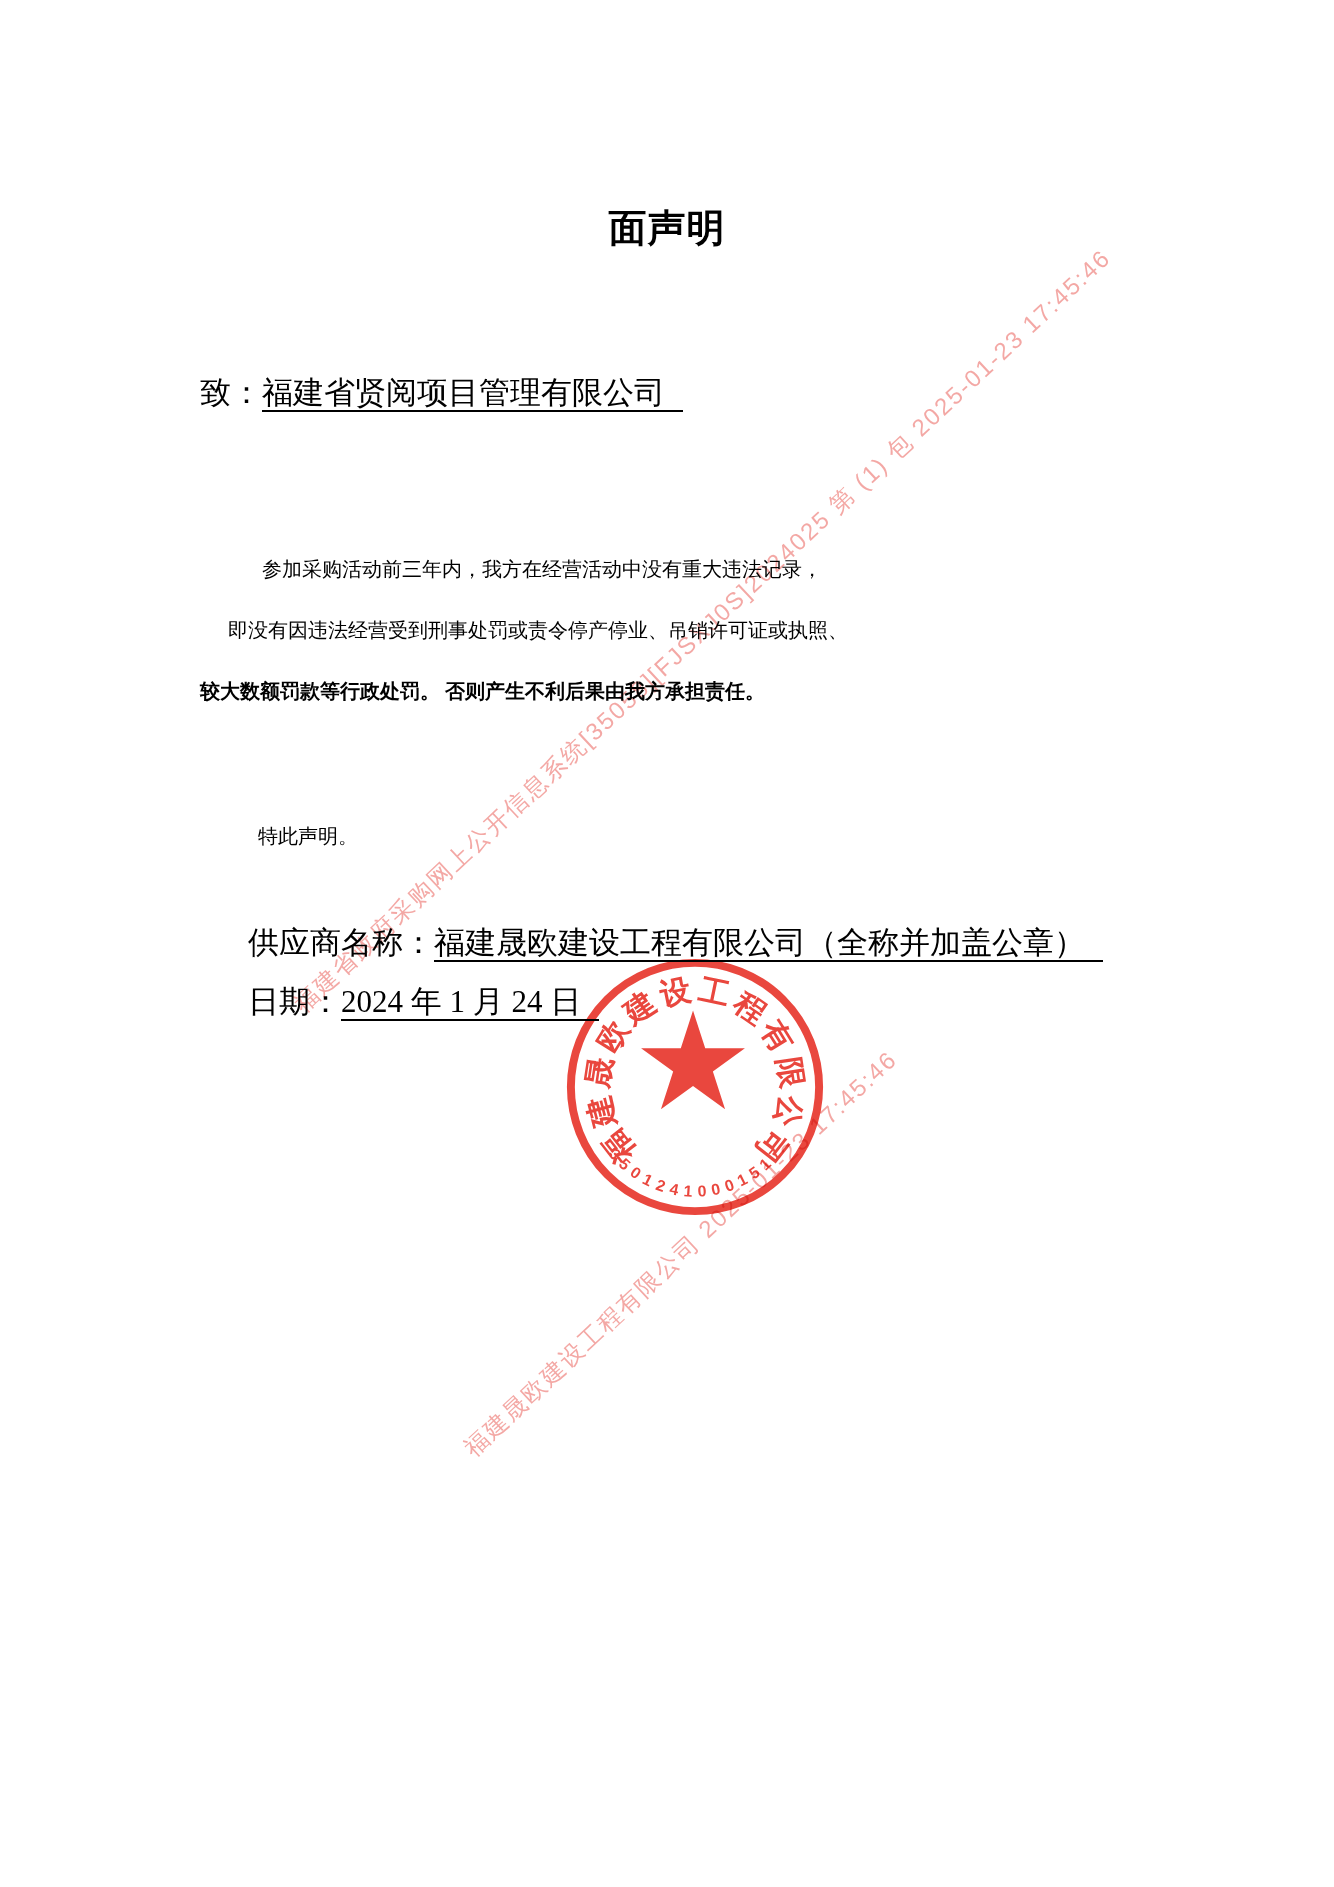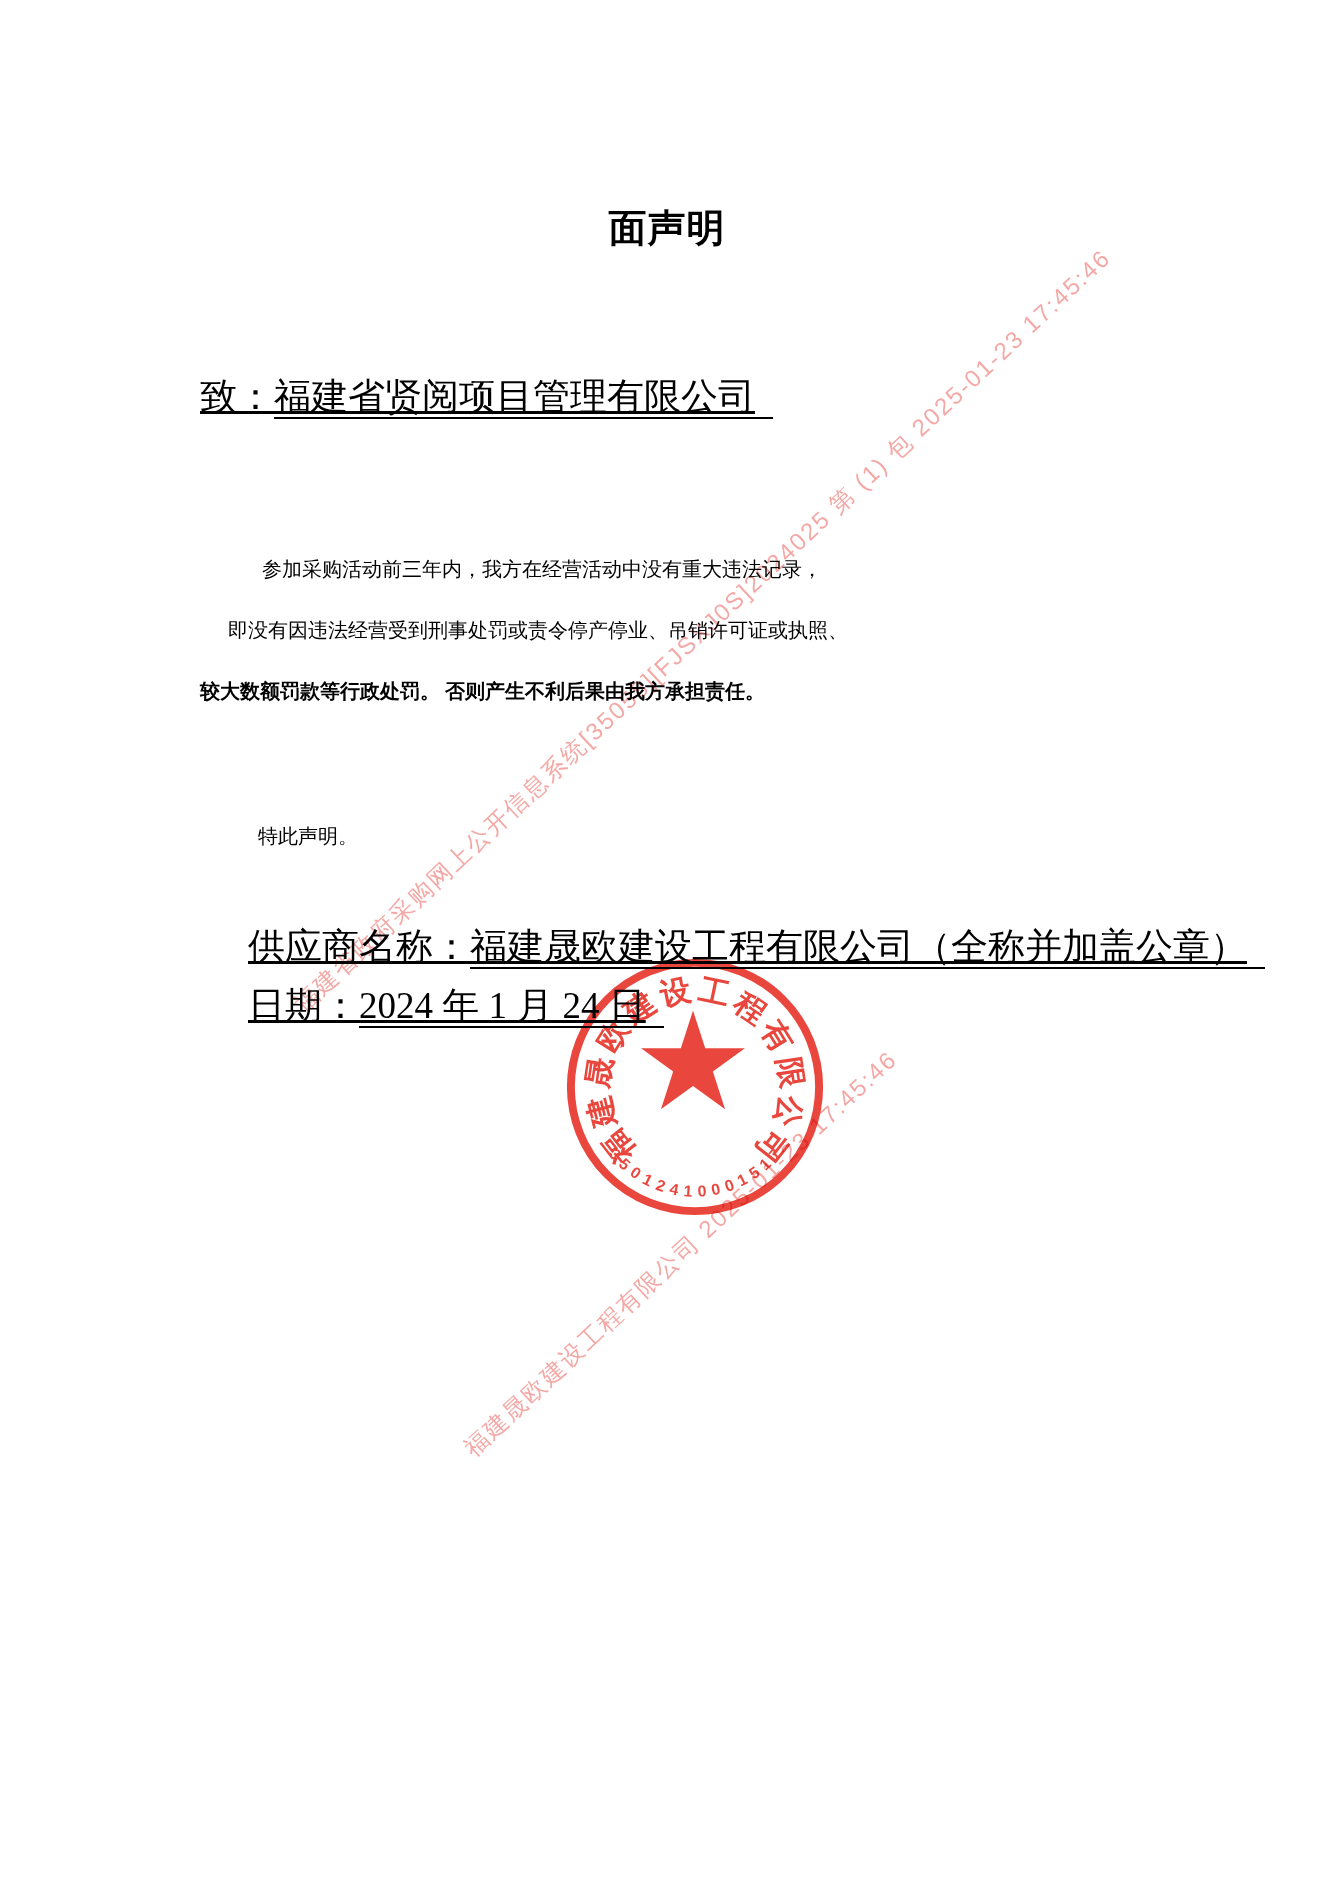--- a/index.html
+++ b/index.html
@@ -13,21 +13,21 @@
     color:#000;
   }
   
   .title{
     position:absolute;top:190px;left:0;width:100%;
     text-align:center;font-weight:bold;
     font-size:38px;line-height:76px;letter-spacing:1px;
     z-index:3;
   }
   
-  .row{position:absolute;left:200px;font-size:37px;white-space:nowrap;z-index:3;text-decoration:underline;}
+  .row{position:absolute;left:200px;font-size:31px;white-space:nowrap;z-index:3;}
   .u{border-bottom:2px solid #000;padding-right:18px;}
   .recipient{top:372px;}
   .body-line{position:absolute;left:200px;font-size:20px;white-space:nowrap;z-index:3;}
   .bl1{top:556px;padding-left:62px;}
   .bl2{top:617px;margin-left:28px;}
   .bl3{top:678px;font-weight:bold;}
   .declare{top:800px;padding-left:58px;margin-top:23px;}
   .supplier{top:922px;padding-left:48px;}
   .dateline{top:981px;padding-left:48px;}
   

